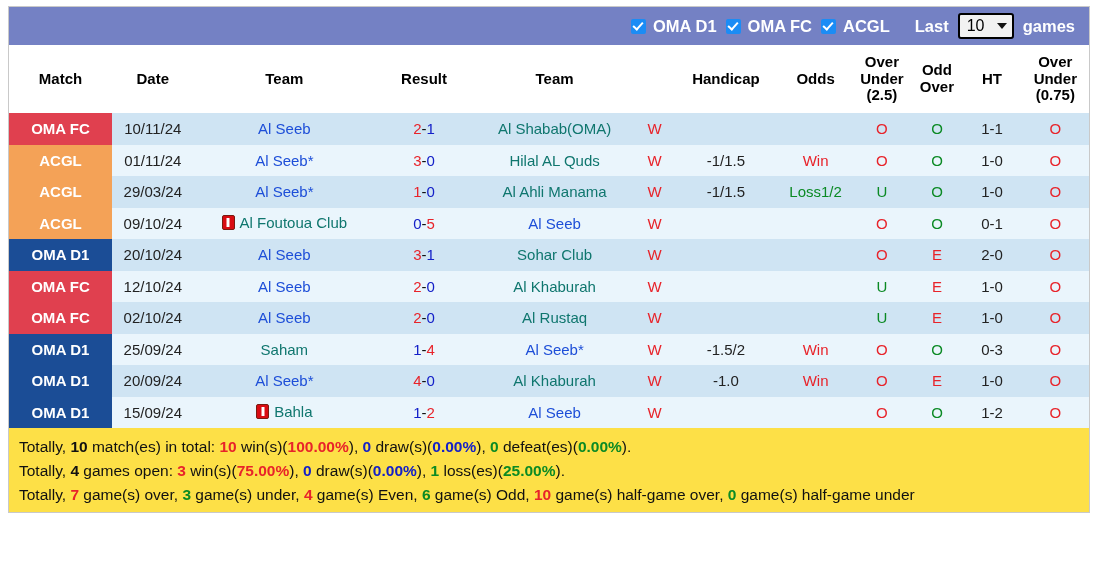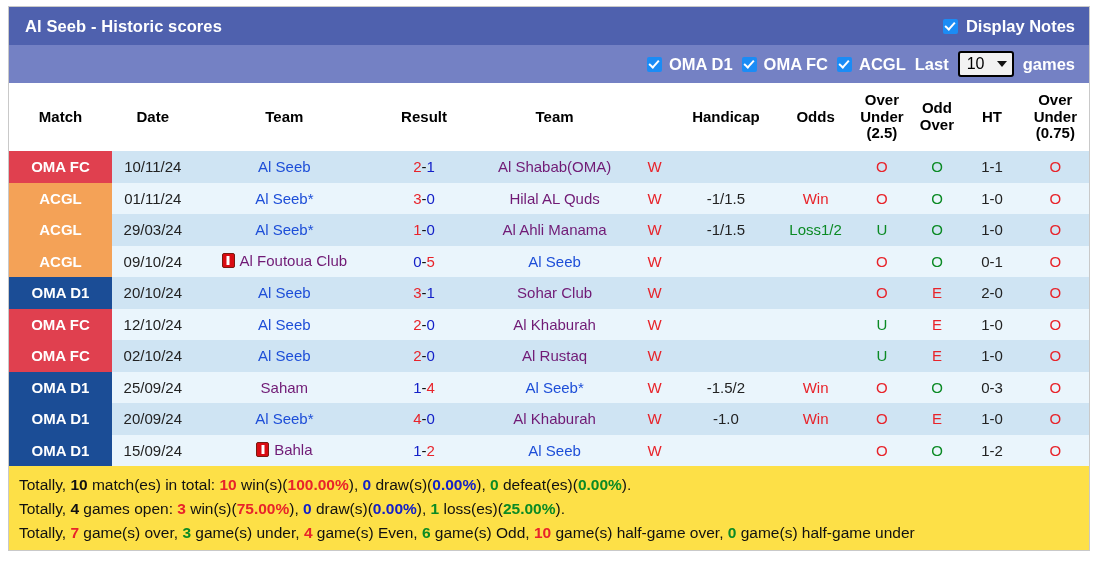--- a/index.html
+++ b/index.html
@@ -74,21 +74,21 @@
     font-size: 16.5px;
     font-weight: bold;
     white-space: nowrap;
   }
   .last-label, .games-label {
     color: #ffffff;
     font-size: 16.5px;
     font-weight: bold;
     white-space: nowrap;
   }
-  .last-label { margin-left: 0; }
+  .last-label { margin-left: 16px; }
 
   
   .cbx {
     width: 15px;
     height: 15px;
     border-radius: 2px;
     background: #1b8cf5;
     position: relative;
     display: inline-block;
     flex: 0 0 auto;
@@ -183,21 +183,21 @@
   td.c-odds  { text-align: center; }
   td.c-ou25, td.c-oe, td.c-ou075 { text-align: center; }
   td.c-ht    { text-align: center; color: #111111; }
 
   .team-cell {
     display: inline-flex;
     align-items: center;
     gap: 5px;
   }
   .team-name.red  { color: #1d4ed8; }
-  .team-name.dark { color: #701a75; }
+  .team-name.dark { color: #0f766e; }
 
   .redcard {
     width: 13px;
     height: 15px;
     background: #d90b12;
     border: 1px solid #7a1a10;
     border-radius: 2px;
     position: relative;
     flex: 0 0 auto;
     display: inline-block;
@@ -233,27 +233,20 @@
   .hl-blue  { color: #1420c8; font-weight: bold; }
   .hl-green { color: #0b8a24; font-weight: bold; }
   .hl-dark  { color: #111111; font-weight: bold; }
 </style>
 </head>
 <body>
 
 <div id="root">
   <div class="page">
 
-    <div class="title-band">
-      <div class="title-text">Al Seeb - Historic scores</div>
-      <div class="notes-group">
-        <span class="cbx"></span>
-        <span class="notes-label">Display Notes</span>
-      </div>
-    </div>
 
     <div class="filter-band">
       <div class="filter-item">
         <span class="cbx"></span>
         <span class="lbl">OMA D1</span>
       </div>
       <div class="filter-item">
         <span class="cbx"></span>
         <span class="lbl">OMA FC</span>
       </div>

